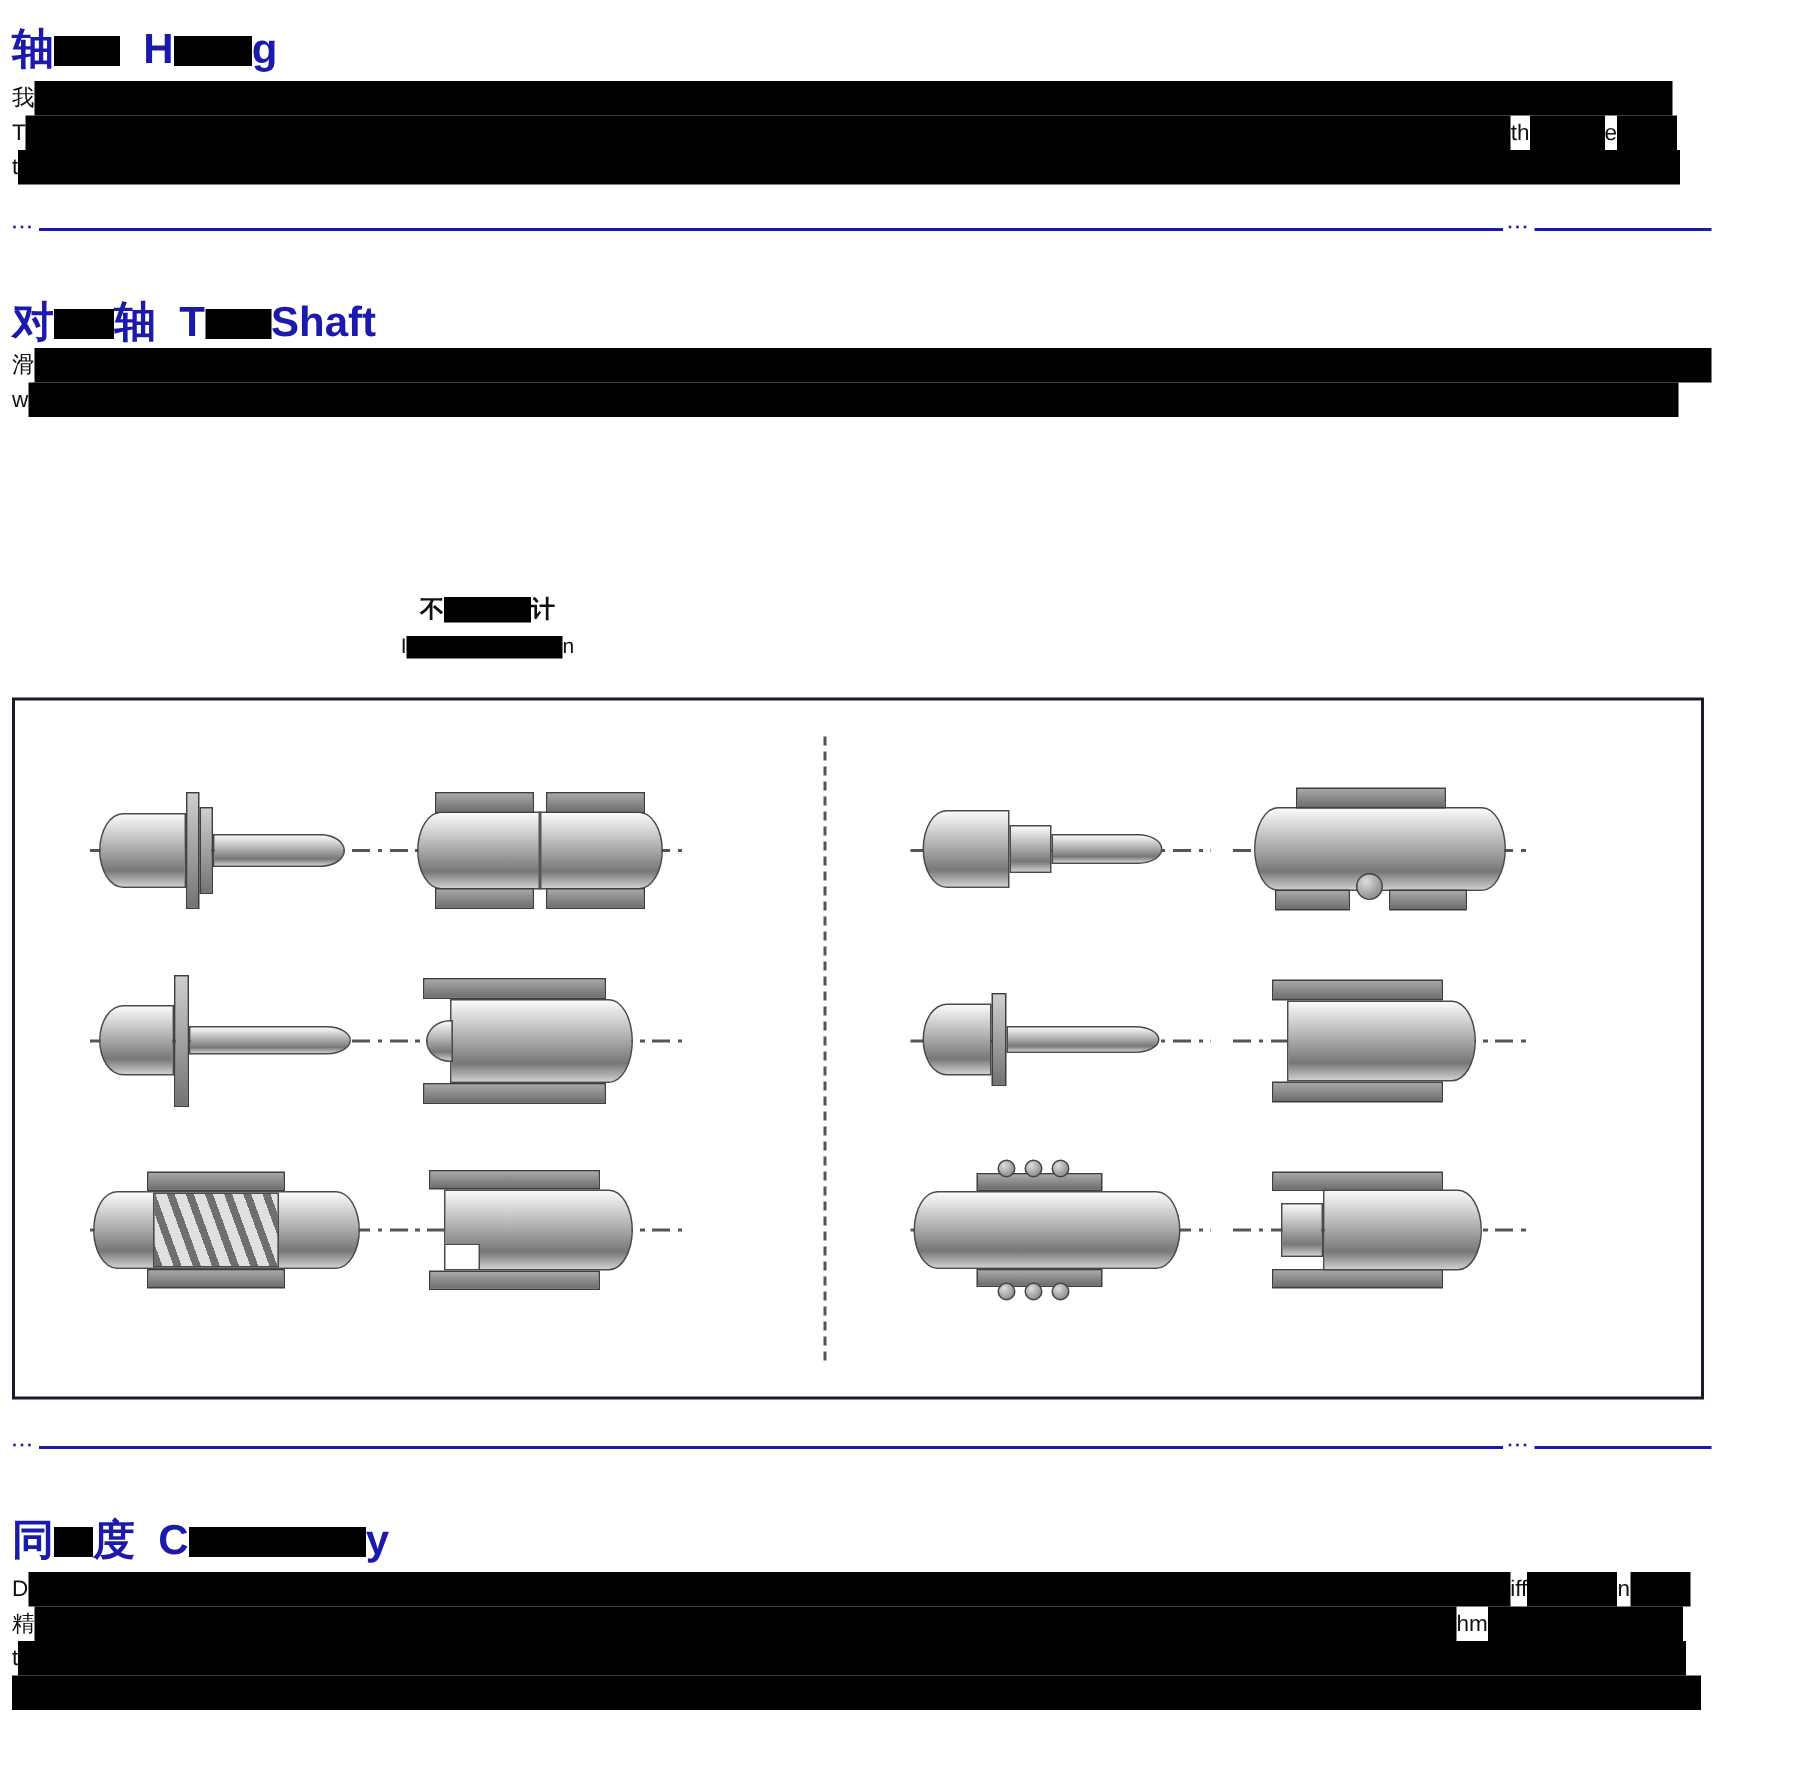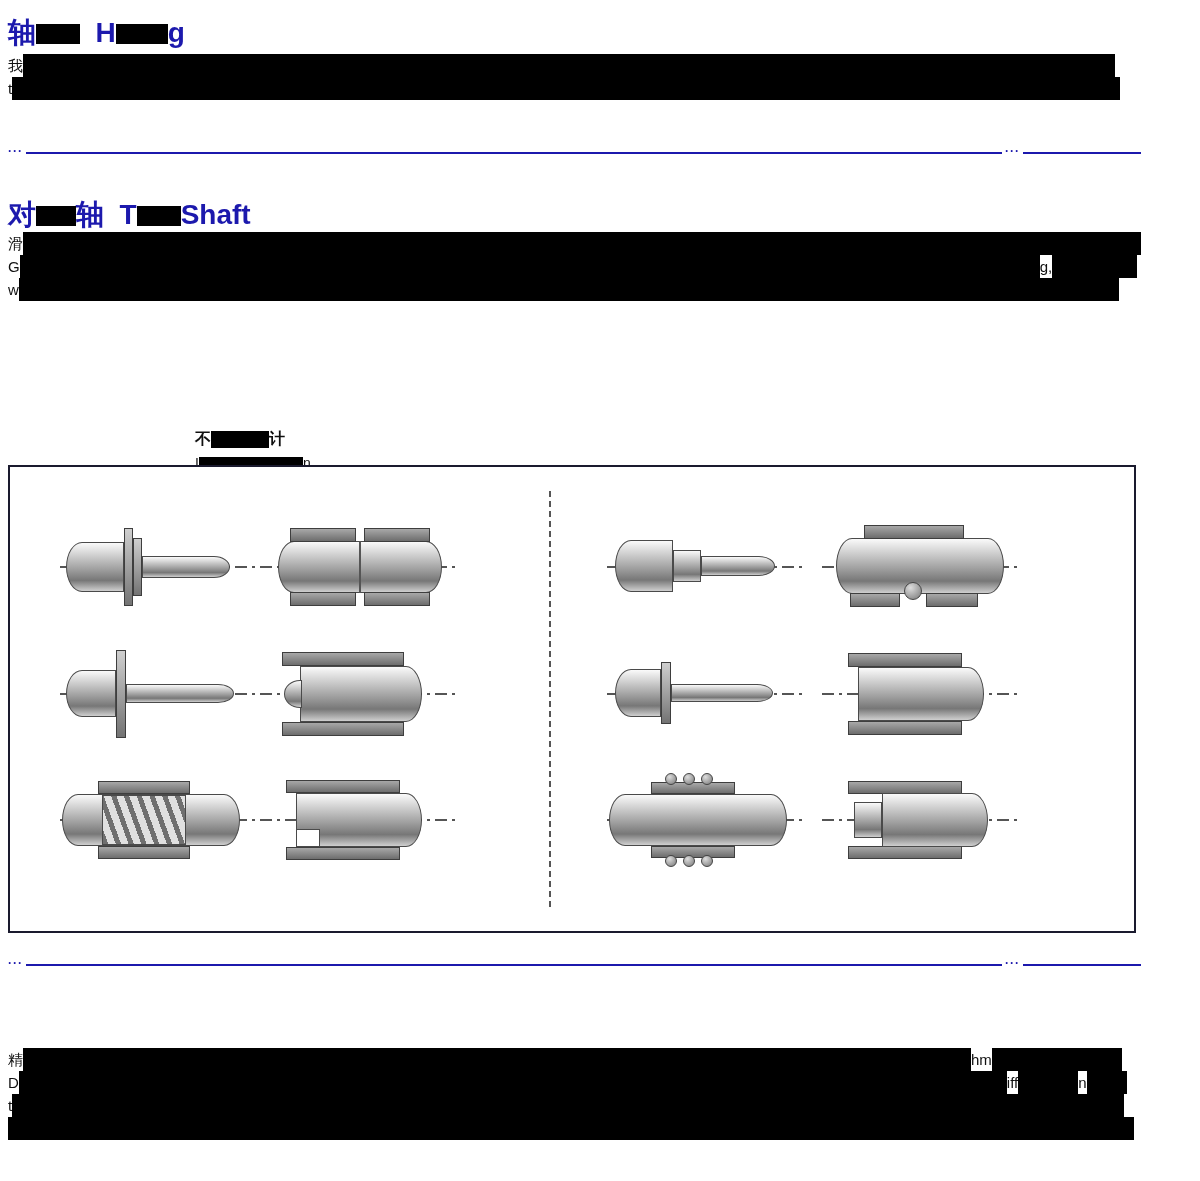--- a/index.html
+++ b/index.html
@@ -24,21 +24,21 @@
   .pline .seg-r{height:23px;vertical-align:bottom;}
 
   
   .sep{position:absolute;left:8px;width:1133px;display:flex;align-items:center;gap:3px;}
   .sep .ln{border-top:2px solid var(--accent);height:0;}
   .sep .grow{flex:1;}
   .sep .tail{width:118px;}
   .sep .dots{color:var(--accent);font-weight:700;font-size:12px;line-height:6px;letter-spacing:1px;transform:translateY(-2px);}
 
   
-  .figlabel{position:absolute;text-align:left;color:var(--text);margin-top:33px;}
+  .figlabel{position:absolute;text-align:center;color:var(--text);}
   .fl1{font-weight:700;font-size:16px;}
   .fl1 .seg-r{height:17px;vertical-align:middle;}
   .fl2{font-size:14px;margin-top:5px;}
   .fl2 .seg-r{height:15px;vertical-align:middle;}
 
   
   .figbox{position:absolute;left:8px;top:465px;width:1128px;height:468px;border:2px solid var(--figure_border);background:#fff;box-sizing:border-box;}
   .vdash{position:absolute;left:539px;top:24px;height:416px;width:0;border-left:2px dashed #555;}
   .cell{position:absolute;width:200px;height:110px;}
   .cl{position:absolute;height:2px;background:repeating-linear-gradient(90deg,#555 0 12px,transparent 12px 17px,#555 17px 20px,transparent 20px 25px);}
@@ -53,34 +53,34 @@
   .dotc{position:absolute;border-radius:50%;background:radial-gradient(circle at 35% 30%,#ddd,#777);border:1px solid #444;box-sizing:border-box;}
 </style>
 </head>
 <body>
 
 <div class="page">
 
   <div class="h" style="top:14px"><span class="seg-t">轴</span><span class="seg-r" style="width: 44px;"></span><span class="seg-t">  </span><span class="seg-t">H</span><span class="seg-r" style="width: 52px;"></span><span class="seg-t">g</span></div>
   <div class="para" style="top:54px">
       <div class="pline"><span class="seg-t">我</span><span class="seg-r" style="width: 1092px;"></span></div>
+      <div class="pline"><span class="seg-t">T</span><span class="seg-r" style="width: 990px;"></span><span class="seg-t">th</span><span class="seg-r" style="width: 50px;"></span><span class="seg-t">e</span><span class="seg-r" style="width: 40px;"></span></div>
       <div class="pline"><span class="seg-t">t</span><span class="seg-r" style="width: 1108px;"></span></div>
     </div>
 
   <div class="sep" style="top:150px">
     <span class="dots">···</span>
     <span class="ln grow"></span>
     <span class="dots">···</span>
     <span class="ln tail"></span>
   </div>
 
   <div class="h" style="top:196px"><span class="seg-t">对</span><span class="seg-r" style="width: 40px;"></span><span class="seg-t">轴</span><span class="seg-t">  </span><span class="seg-t">T</span><span class="seg-r" style="width: 44px;"></span><span class="seg-t">Shaft</span></div>
   <div class="para" style="top:232px">
       <div class="pline"><span class="seg-t">滑</span><span class="seg-r" style="width: 1118px;"></span></div>
-      <div class="pline"><span class="seg-t">G</span><span class="seg-r" style="width: 1020px;"></span><span class="seg-t">g,</span><span class="seg-r" style="width: 85px;"></span></div>
       <div class="pline"><span class="seg-t">w</span><span class="seg-r" style="width: 1100px;"></span></div>
     </div>
 
   <div class="figlabel" style="left:195px;top:396px;width:260px">
     <div class="fl1"><span class="seg-t">不</span><span class="seg-r" style="width: 58px;"></span><span class="seg-t">计</span></div>
     <div class="fl2"><span class="seg-t">I</span><span class="seg-r" style="width: 104px;"></span><span class="seg-t">n</span></div>
   </div>
 
   <div class="figbox">
     <div class="vdash"></div>
@@ -186,20 +186,21 @@
     </div>
   </div>
 
   <div class="sep" style="top:962px">
     <span class="dots">···</span>
     <span class="ln grow"></span>
     <span class="dots">···</span>
     <span class="ln tail"></span>
   </div>
 
+  <div class="h" style="top:1008px"><span class="seg-t">同</span><span class="seg-r" style="width: 26px;"></span><span class="seg-t">度</span><span class="seg-t">  </span><span class="seg-t">C</span><span class="seg-r" style="width: 118px;"></span><span class="seg-t">y</span></div>
   <div class="para" style="top:1048px">
+      <div class="pline"><span class="seg-t">D</span><span class="seg-r" style="width: 988px;"></span><span class="seg-t">iff</span><span class="seg-r" style="width: 60px;"></span><span class="seg-t">n</span><span class="seg-r" style="width: 40px;"></span></div>
       <div class="pline"><span class="seg-t">精</span><span class="seg-r" style="width: 948px;"></span><span class="seg-t">hm</span><span class="seg-r" style="width: 130px;"></span></div>
-      <div class="pline"><span class="seg-t">D</span><span class="seg-r" style="width: 988px;"></span><span class="seg-t">iff</span><span class="seg-r" style="width: 60px;"></span><span class="seg-t">n</span><span class="seg-r" style="width: 40px;"></span></div>
       <div class="pline"><span class="seg-t">t</span><span class="seg-r" style="width: 1112px;"></span></div>
       <div class="pline"><span class="seg-r" style="width: 1126px;"></span></div>
     </div>
 
 </div>
 
 </body></html>

